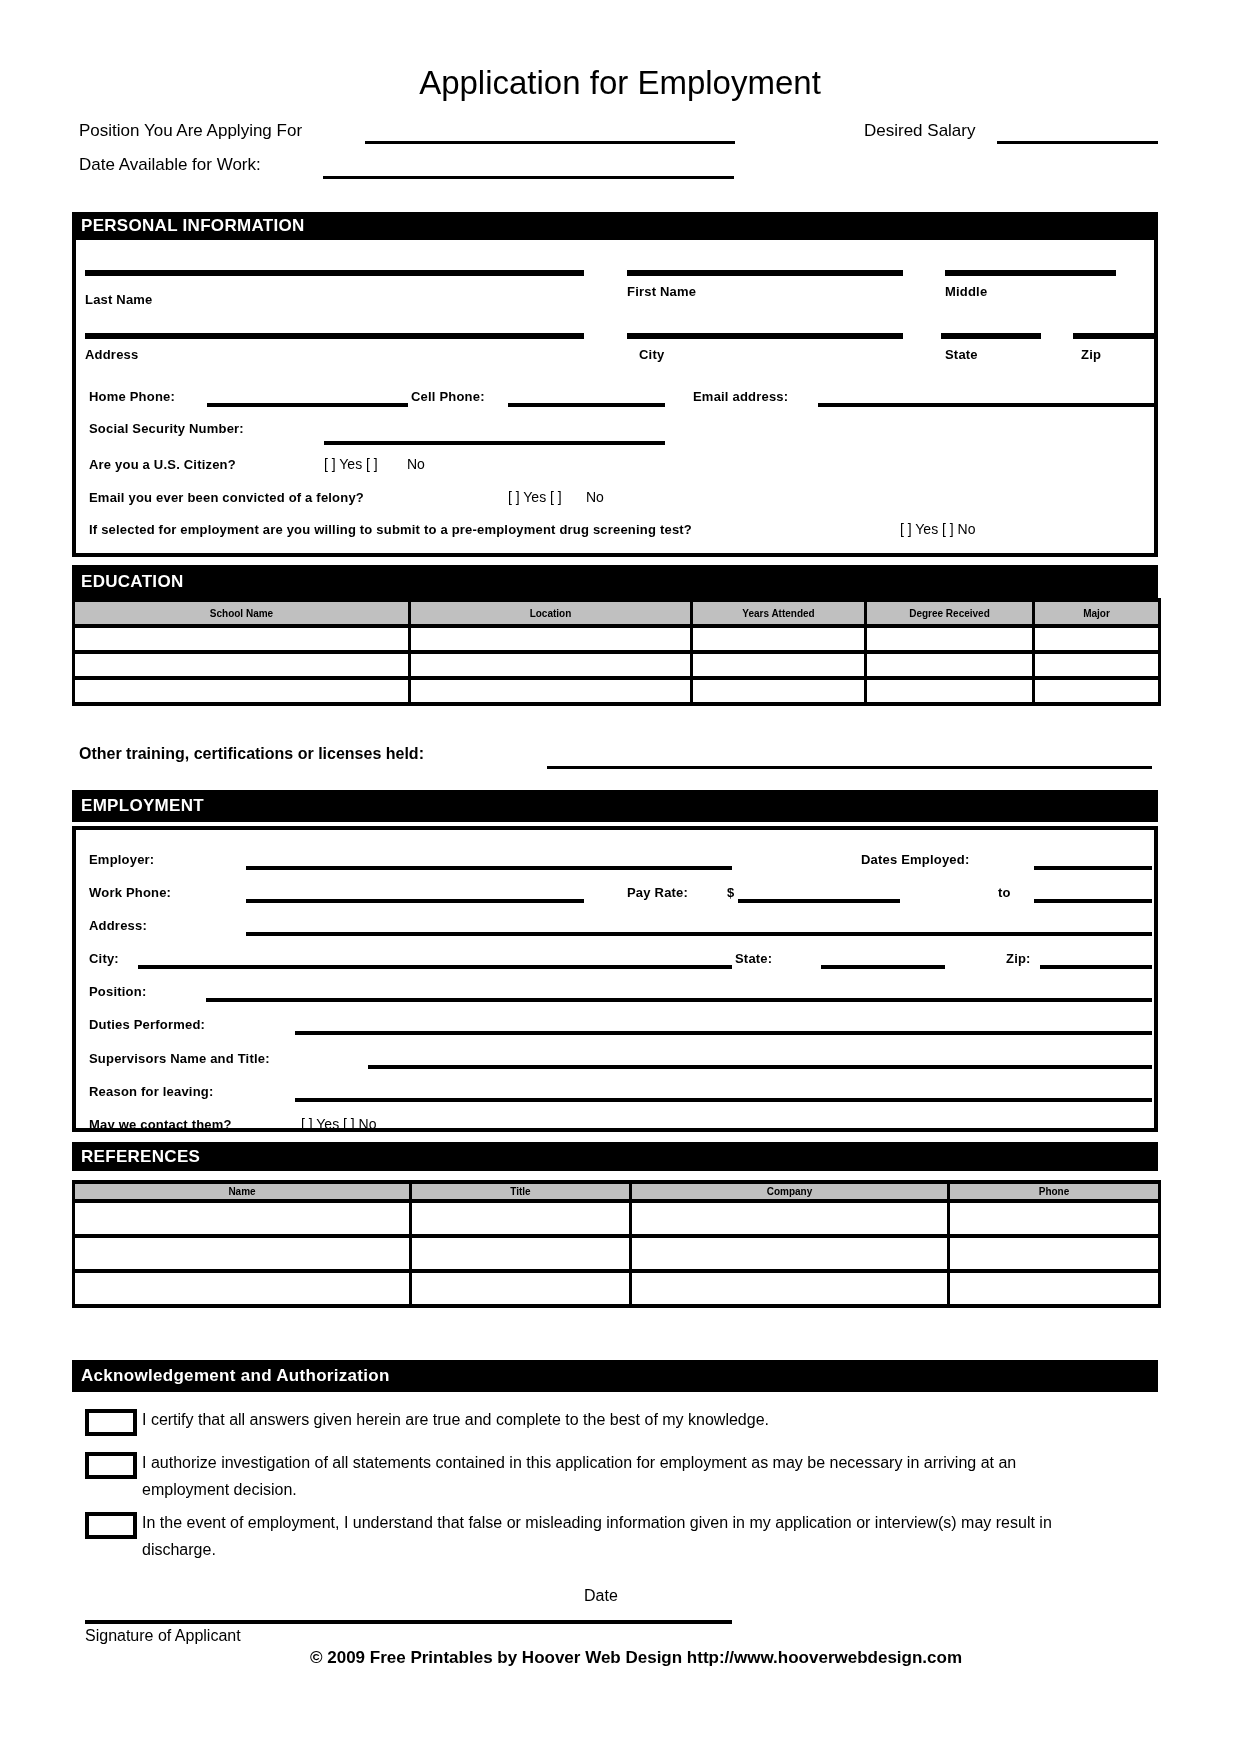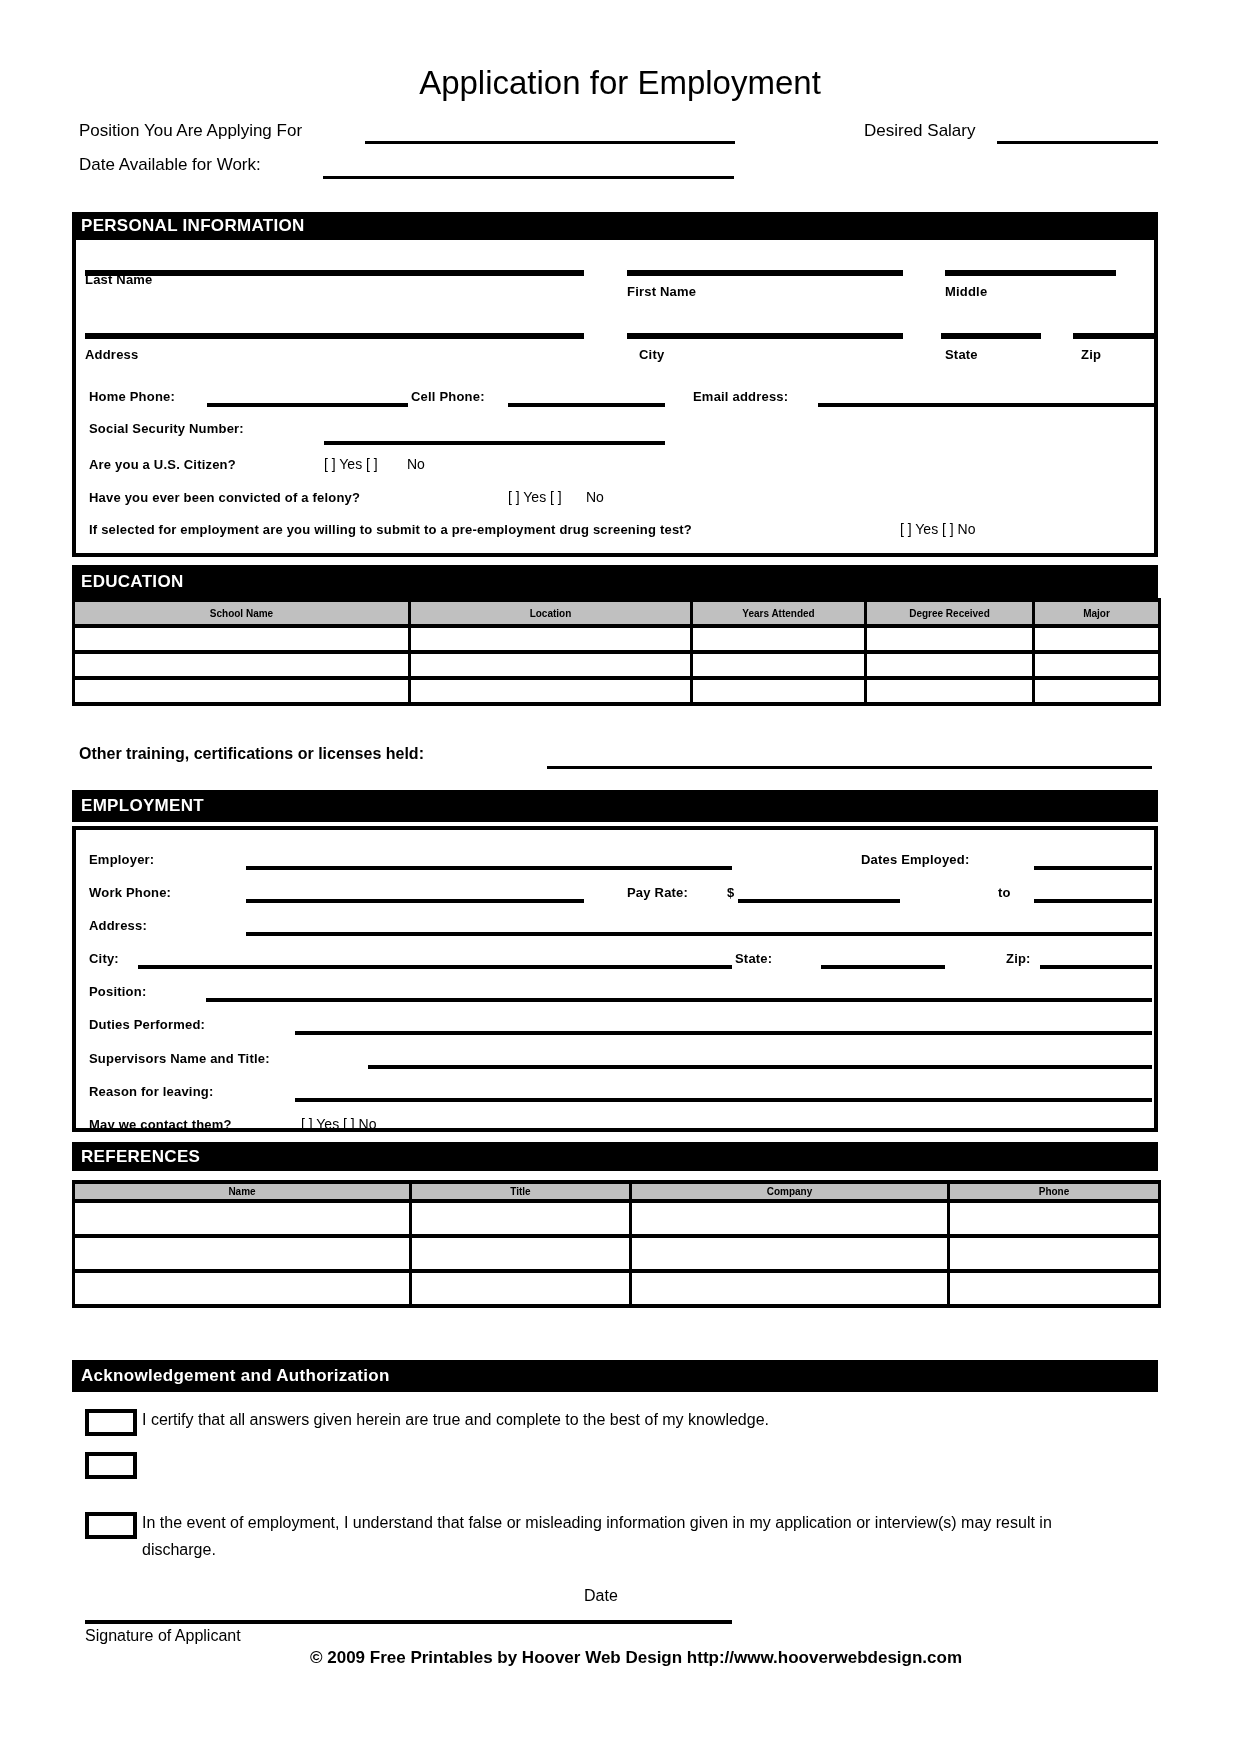--- a/index.html
+++ b/index.html
@@ -34,21 +34,21 @@
 <span class="toplbl" style="left:864px;top:121px;">Desired Salary</span>
 <div class="blank" style="left:997px;top:141px;width:161px;height:3px;"></div>
 <span class="toplbl" style="left:79px;top:155px;">Date Available for Work:</span>
 <div class="blank" style="left:323px;top:176px;width:411px;height:3px;"></div>
 
 <div class="bar" style="top:212px;height:28px;">PERSONAL INFORMATION</div>
 <div class="box" style="top:240px;height:317px;border-top:none;">
   <div class="blank" style="left:9px;top:30px;width:499px;height:6px;"></div>
   <div class="blank" style="left:551px;top:30px;width:276px;height:6px;"></div>
   <div class="blank" style="left:869px;top:30px;width:171px;height:6px;"></div>
-  <span class="lbl" style="left:9px;top:32px;text-align:right;">Last Name</span>
+  <span class="lbl" style="left:9px;top:52px;text-align:right;">Last Name</span>
   <span class="lbl" style="left:551px;top:44px;">First Name</span>
   <span class="lbl" style="left:869px;top:44px;">Middle</span>
 
   <div class="blank" style="left:9px;top:93px;width:499px;height:6px;"></div>
   <div class="blank" style="left:551px;top:93px;width:276px;height:6px;"></div>
   <div class="blank" style="left:865px;top:93px;width:100px;height:6px;"></div>
   <div class="blank" style="left:997px;top:93px;width:81px;height:6px;"></div>
   <span class="lbl" style="left:9px;top:107px;">Address</span>
   <span class="lbl" style="left:563px;top:107px;">City</span>
   <span class="lbl" style="left:869px;top:107px;">State</span>
@@ -61,21 +61,21 @@
   <span class="lbl" style="left:617px;top:149px;">Email address:</span>
   <div class="blank" style="left:742px;top:163px;width:336px;height:4px;"></div>
 
   <span class="lbl" style="left:13px;top:181px;">Social Security Number:</span>
   <div class="blank" style="left:248px;top:201px;width:341px;height:4px;"></div>
 
   <span class="lbl" style="left:13px;top:217px;">Are you a U.S. Citizen?</span>
   <span class="opt" style="left:248px;top:216px;">[ ] Yes [ ]</span>
   <span class="opt" style="left:331px;top:216px;">No</span>
 
-  <span class="lbl" style="left:13px;top:250px;">Have you ever been convicted of a felony?</span>
+  <span class="lbl" style="left:13px;top:250px;">Email you ever been convicted of a felony?</span>
   <span class="opt" style="left:432px;top:249px;">[ ] Yes [ ]</span>
   <span class="opt" style="left:510px;top:249px;">No</span>
 
   <span class="lbl" style="left:13px;top:282px;">If selected for employment are you willing to submit to a pre-employment drug screening test?</span>
   <span class="opt" style="left:824px;top:281px;">[ ] Yes [ ] No</span>
 </div>
 
 <div class="bar" style="top:565px;height:33px;">EDUCATION</div>
 <table class="ftable" style="top:598px;">
   <colgroup>
@@ -201,20 +201,21 @@
 </table>
 
 <div class="bar" style="top:1360px;height:32px;">Acknowledgement and Authorization</div>
 
 <div class="ack-item" style="top:1406px;height:40px;">
   <div class="ack-box"></div>
   <div class="ack-text" style="width:950px;">I certify that all answers given herein are true and complete to the best of my knowledge.</div>
 </div>
 <div class="ack-item" style="top:1449px;height:60px;">
   <div class="ack-box"></div>
+  <div class="ack-text" style="width:950px;">I authorize investigation of all statements contained in this application for employment as may be necessary in arriving at an employment decision.</div>
 </div>
 <div class="ack-item" style="top:1509px;height:60px;">
   <div class="ack-box"></div>
   <div class="ack-text" style="width:950px;">In the event of employment, I understand that false or misleading information given in my application or interview(s) may result in discharge.</div>
 </div>
 
 <div class="blank" style="left:85px;top:1620px;width:647px;height:4px;"></div>
 <span class="abs" style="left:85px;top:1627px;font-size:16px;">Signature of Applicant</span>
 <span class="abs" style="left:584px;top:1587px;font-size:16px;">Date</span>
 <div class="abs" style="left:16px;top:1648px;width:1240px;text-align:center;font-size:17px;font-weight:bold;">© 2009 Free Printables by Hoover Web Design http://www.hooverwebdesign.com</div>

